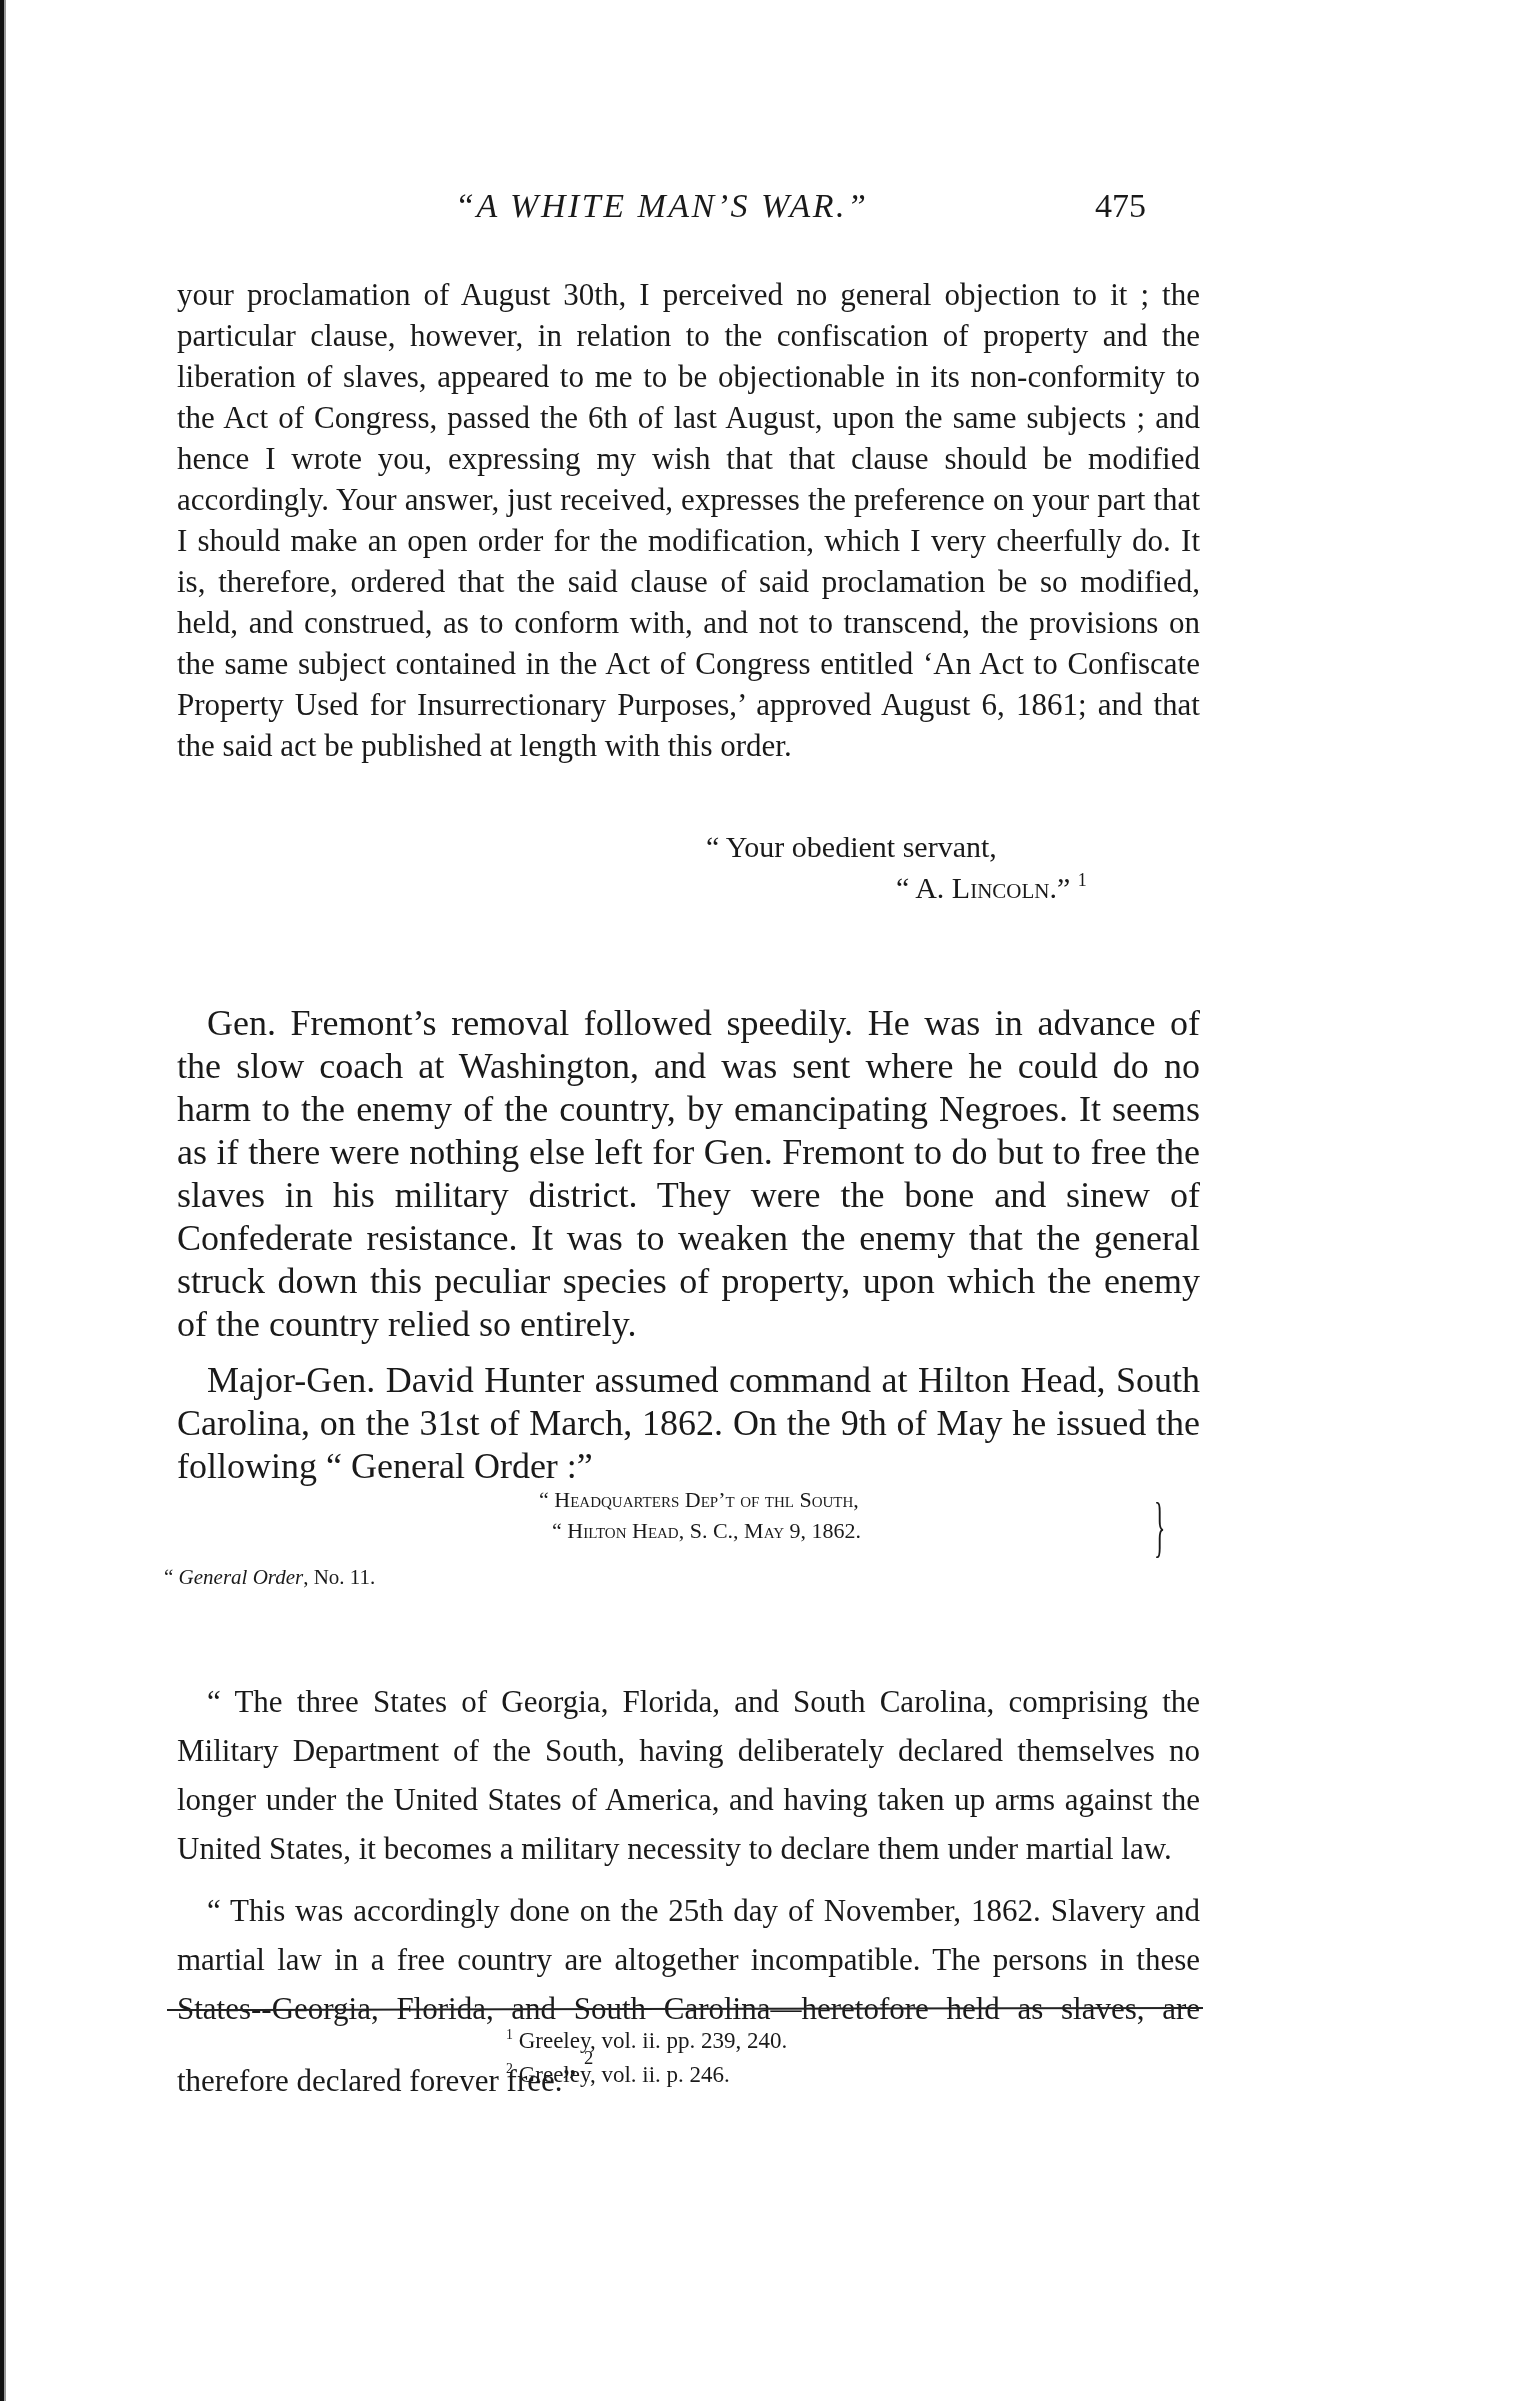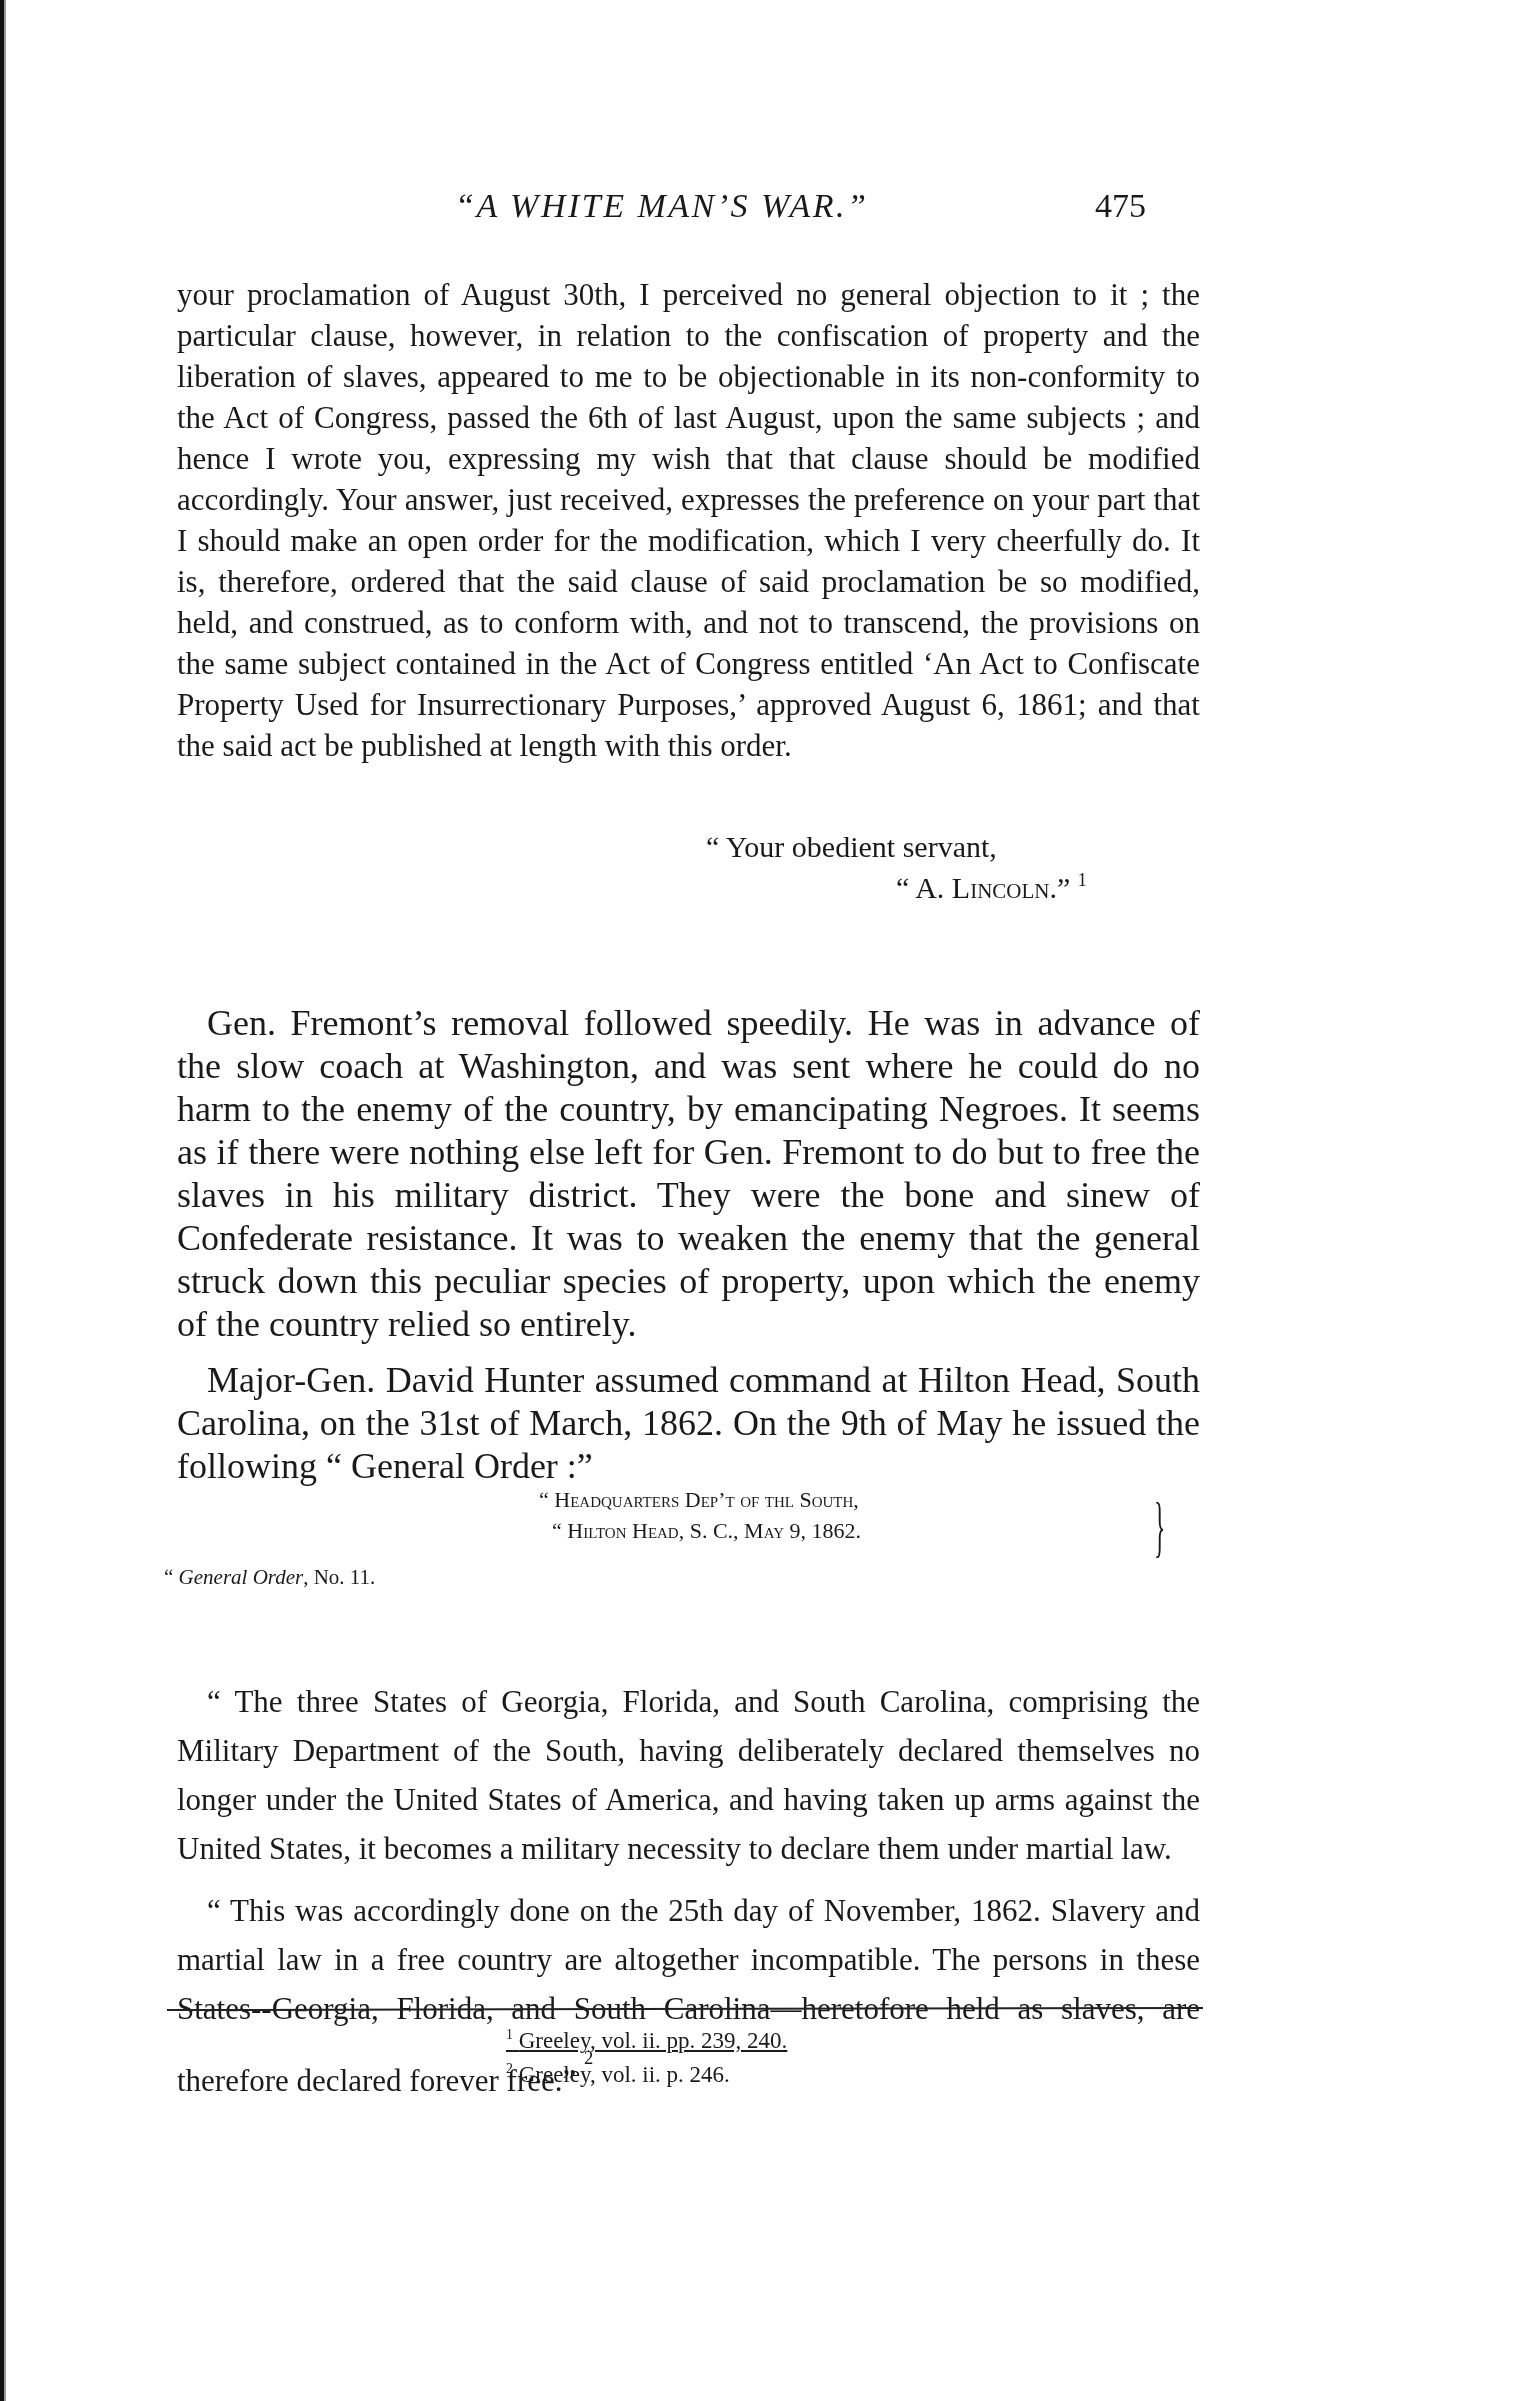--- a/index.html
+++ b/index.html
@@ -56,15 +56,15 @@
 
 <div class="go"><span>“ </span><i>General Order</i><span>, No. 11.</span></div>
 
 <div class="text block3">
   <p class="indent">“ The three States of Georgia, Florida, and South Carolina, comprising the Military Department of the South, having deliberately declared themselves no longer under the United States of America, and having taken up arms against the United States, it becomes a military necessity to declare them under martial law.</p>
   <p class="indent"><span>“ This was accordingly done on the 25th day of November, 1862.  Slavery and martial law in a free country are altogether incompatible.  The persons in these States--Georgia, Florida, and South Carolina—heretofore held as slaves, are therefore declared forever free.”</span> <sup>2</sup></p>
 </div>
 
 <div class="rule"></div>
 
-<div class="fn" style="top:2027px;text-decoration:underline;"><sup>1</sup> <span>Greeley, vol. ii. pp. 239, 240.</span></div>
+<div class="fn" style="top:2027px;"><sup>1</sup> <span>Greeley, vol. ii. pp. 239, 240.</span></div>
 <div class="fn" style="top:2061px;"><sup>2</sup> <span>Greeley, vol. ii. p. 246.</span></div>
 
 
 </body></html>

